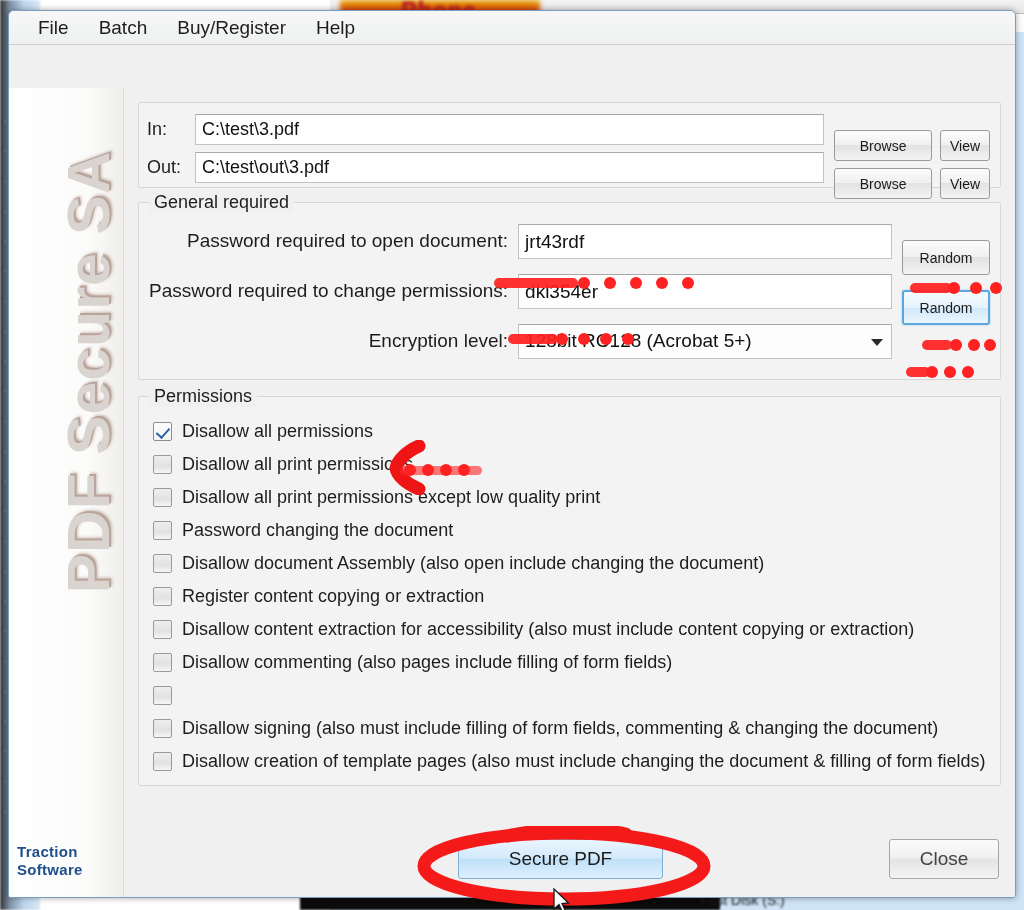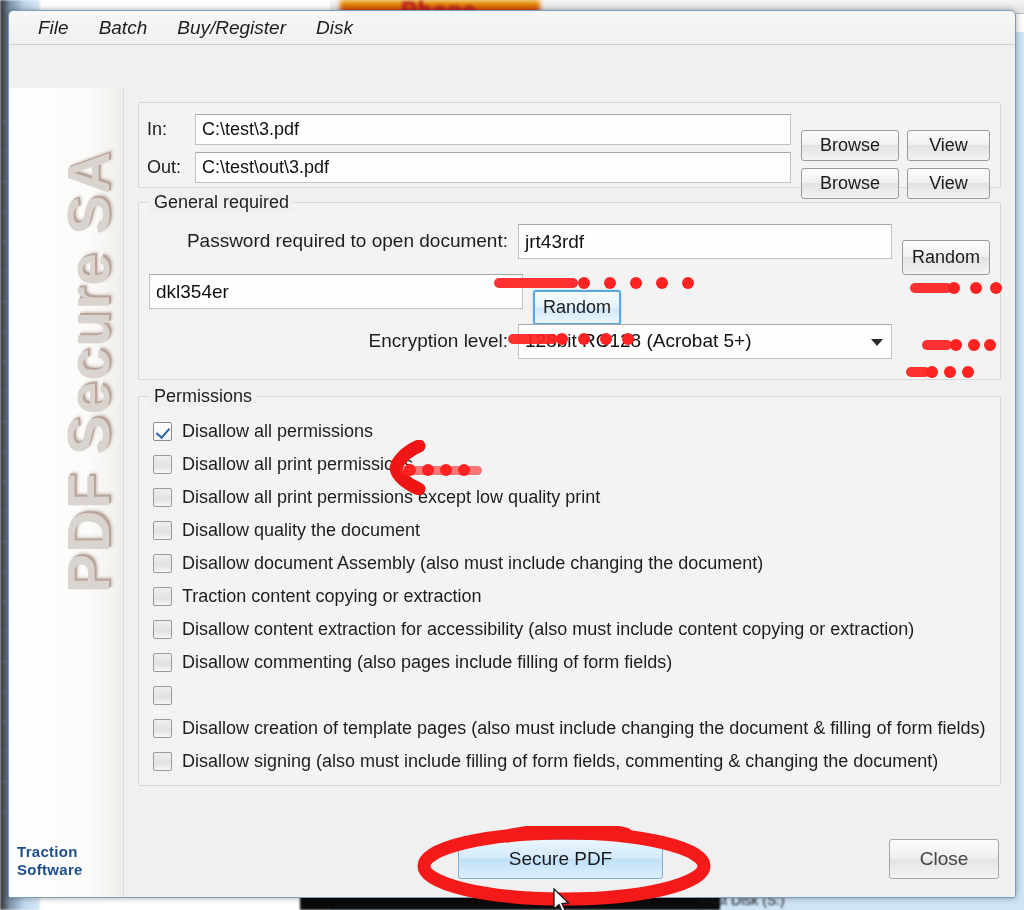--- a/index.html
+++ b/index.html
@@ -118,21 +118,21 @@
 
   #menubar {
     height: 34px;
     background: linear-gradient(180deg,#f7f7f7 0%,#eef0f1 100%);
     border-bottom: 1px solid #cfcfcf;
     display: flex; align-items: center;
     padding-left: 16px;
   }
   .menu-item {
     font-size: 19px; color: #1d1d1d;
-    padding: 2px 13px; margin-right: 4px; cursor: default; font-style: italic;
+    padding: 2px 13px; margin-right: 4px; cursor: default;
   }
 
   
   #win-body {
     position: absolute; left: 0; top: 77px; right: 0; bottom: 0;
     display: flex;
     background: #f0f0f0;
   }
   #sidebar {
     position: relative;
@@ -187,27 +187,27 @@
     background: #fefefe;
     font-size: 18px; color: #111;
     padding: 0 6px;
     line-height: 29px;
     overflow: hidden; white-space: nowrap;
   }
   .btn {
     border: 1px solid #9a9a9a;
     border-radius: 3px;
     background: linear-gradient(180deg,#fcfcfc 0%,#f0f0f0 48%,#e2e2e2 50%,#f3f3f3 100%);
-    font-size: 18px; color: #1b1b1b;
+    font-size: 14px; color: #1b1b1b;
     display: inline-flex; align-items: center; justify-content: center;
     cursor: default;
     margin-top: 33px;
   }
   .btn-browse { width: 98px; height: 31px; margin-left: 10px; }
-  .btn-view   { width: 83px; height: 31px; margin-left: 8px; }
+  .btn-view   { width: 50px; height: 31px; margin-left: 8px; }
 
   
   #general-group {
     margin-top: 14px;
     border: 1px solid #d7d7d7;
     background: #f3f3f3;
     border-radius: 2px;
     position: relative;
     padding: 20px 10px 14px 10px;
     height: 178px;
@@ -390,21 +390,21 @@
   <div id="bg-bottom-text">Fast Disk (S:)</div>
 </div>
 
 <div id="app-window">
 
 
   <div id="menubar">
     <div class="menu-item">File</div>
     <div class="menu-item">Batch</div>
     <div class="menu-item">Buy/Register</div>
-    <div class="menu-item">Disk</div>
+    <div class="menu-item">Help</div>
   </div>
 
   <div id="win-body">
 
     <div id="sidebar">
       <div id="sidebar-watermark">PDF Secure SA</div>
       <div id="sidebar-brand">
         <div>Traction</div>
         <div>Software</div>
       </div>
@@ -430,20 +430,21 @@
       <div id="general-group">
         <div class="group-legend">General required</div>
 
         <div class="gs-row">
           <div class="gs-label">Password required to open document:</div>
           <div class="gs-input">jrt43rdf</div>
           <div class="btn btn-random">Random</div>
         </div>
 
         <div class="gs-row">
+          <div class="gs-label">Password required to change permissions:</div>
           <div class="gs-input">dkl354er</div>
           <div class="btn btn-random focused">Random</div>
         </div>
 
         <div class="gs-row">
           <div class="gs-label">Encryption level:</div>
           <div class="select-wrap">
             <span>128bit RC128 (Acrobat 5+)</span>
             <span class="select-arrow"></span>
           </div>
@@ -461,48 +462,48 @@
         <div class="perm-row">
           <span class="cb"></span>
           <span class="perm-label">Disallow all print permissions</span>
         </div>
         <div class="perm-row">
           <span class="cb"></span>
           <span class="perm-label">Disallow all print permissions except low quality print</span>
         </div>
         <div class="perm-row">
           <span class="cb"></span>
-          <span class="perm-label">Disallow quality the document</span>
-        </div>
-        <div class="perm-row">
-          <span class="cb"></span>
-          <span class="perm-label">Disallow document Assembly (also must include changing the document)</span>
-        </div>
-        <div class="perm-row">
-          <span class="cb"></span>
-          <span class="perm-label">Traction content copying or extraction</span>
+          <span class="perm-label">Password changing the document</span>
+        </div>
+        <div class="perm-row">
+          <span class="cb"></span>
+          <span class="perm-label">Disallow document Assembly (also open include changing the document)</span>
+        </div>
+        <div class="perm-row">
+          <span class="cb"></span>
+          <span class="perm-label">Register content copying or extraction</span>
         </div>
         <div class="perm-row">
           <span class="cb"></span>
           <span class="perm-label">Disallow content extraction for accessibility (also must include content copying or extraction)</span>
         </div>
         <div class="perm-row">
           <span class="cb"></span>
           <span class="perm-label">Disallow commenting (also pages include filling of form fields)</span>
         </div>
         <div class="perm-row">
           <span class="cb"></span>
         </div>
         <div class="perm-row">
           <span class="cb"></span>
+          <span class="perm-label">Disallow signing  (also must include filling of form fields, commenting &amp; changing the document)</span>
+        </div>
+        <div class="perm-row">
+          <span class="cb"></span>
           <span class="perm-label">Disallow creation of template pages (also must include changing the document &amp; filling of form fields)</span>
-        </div>
-        <div class="perm-row">
-          <span class="cb"></span>
-          <span class="perm-label">Disallow signing  (also must include filling of form fields, commenting &amp; changing the document)</span>
         </div>
       </div>
 
       <div id="footer">
         <div id="btn-secure">Secure PDF</div>
         <div id="btn-cancel">Close</div>
       </div>
 
     </div>
   </div>

